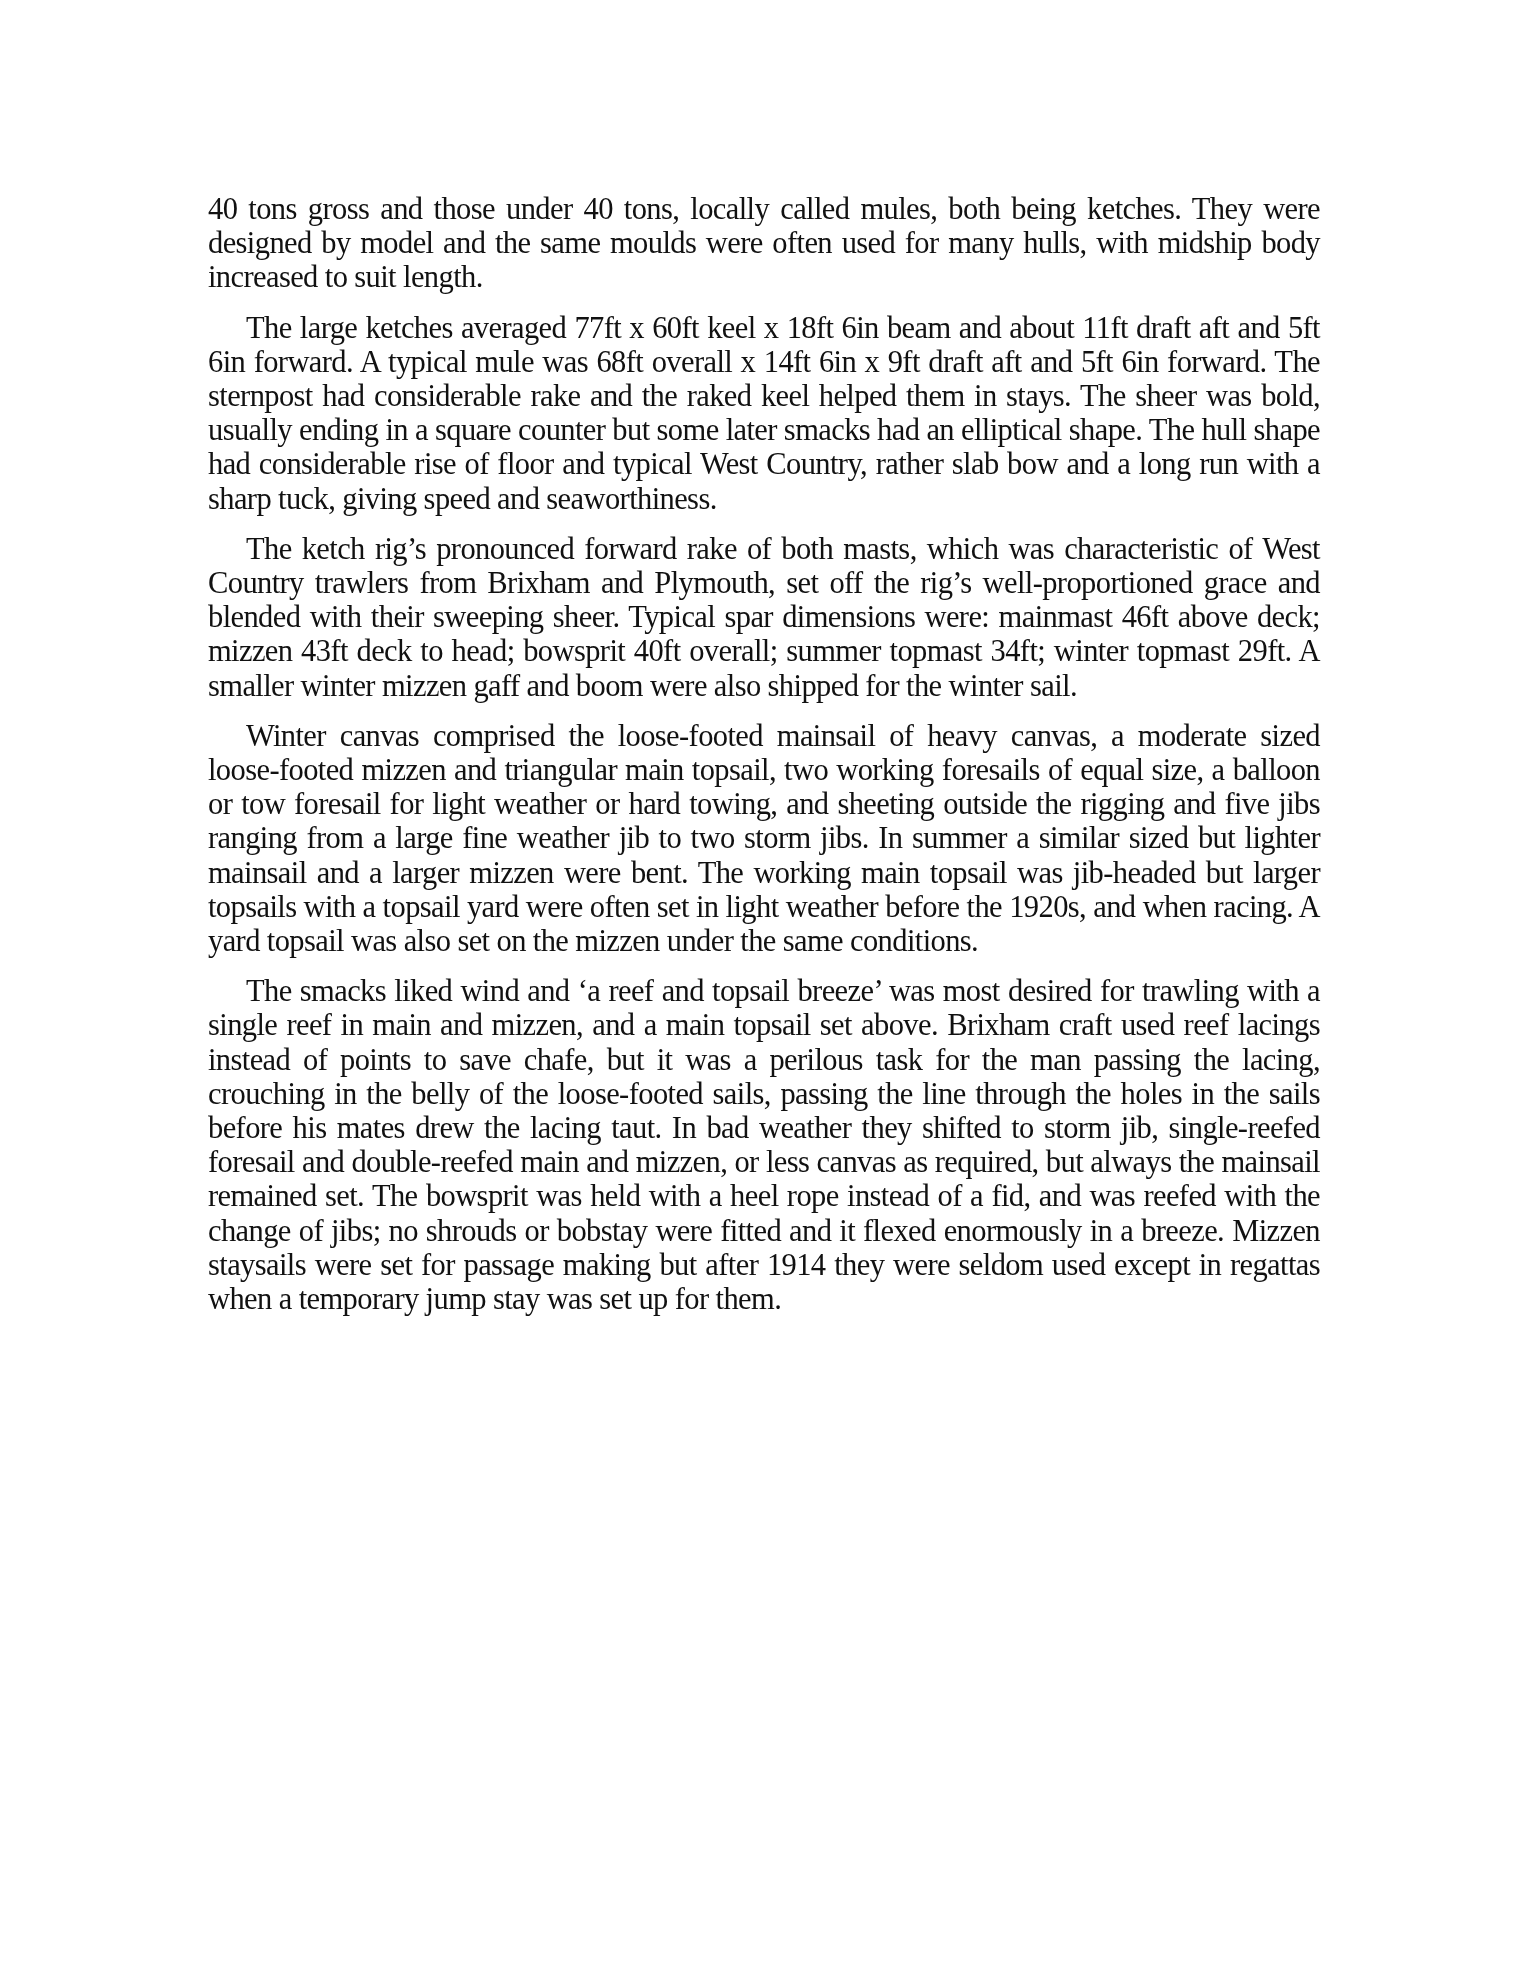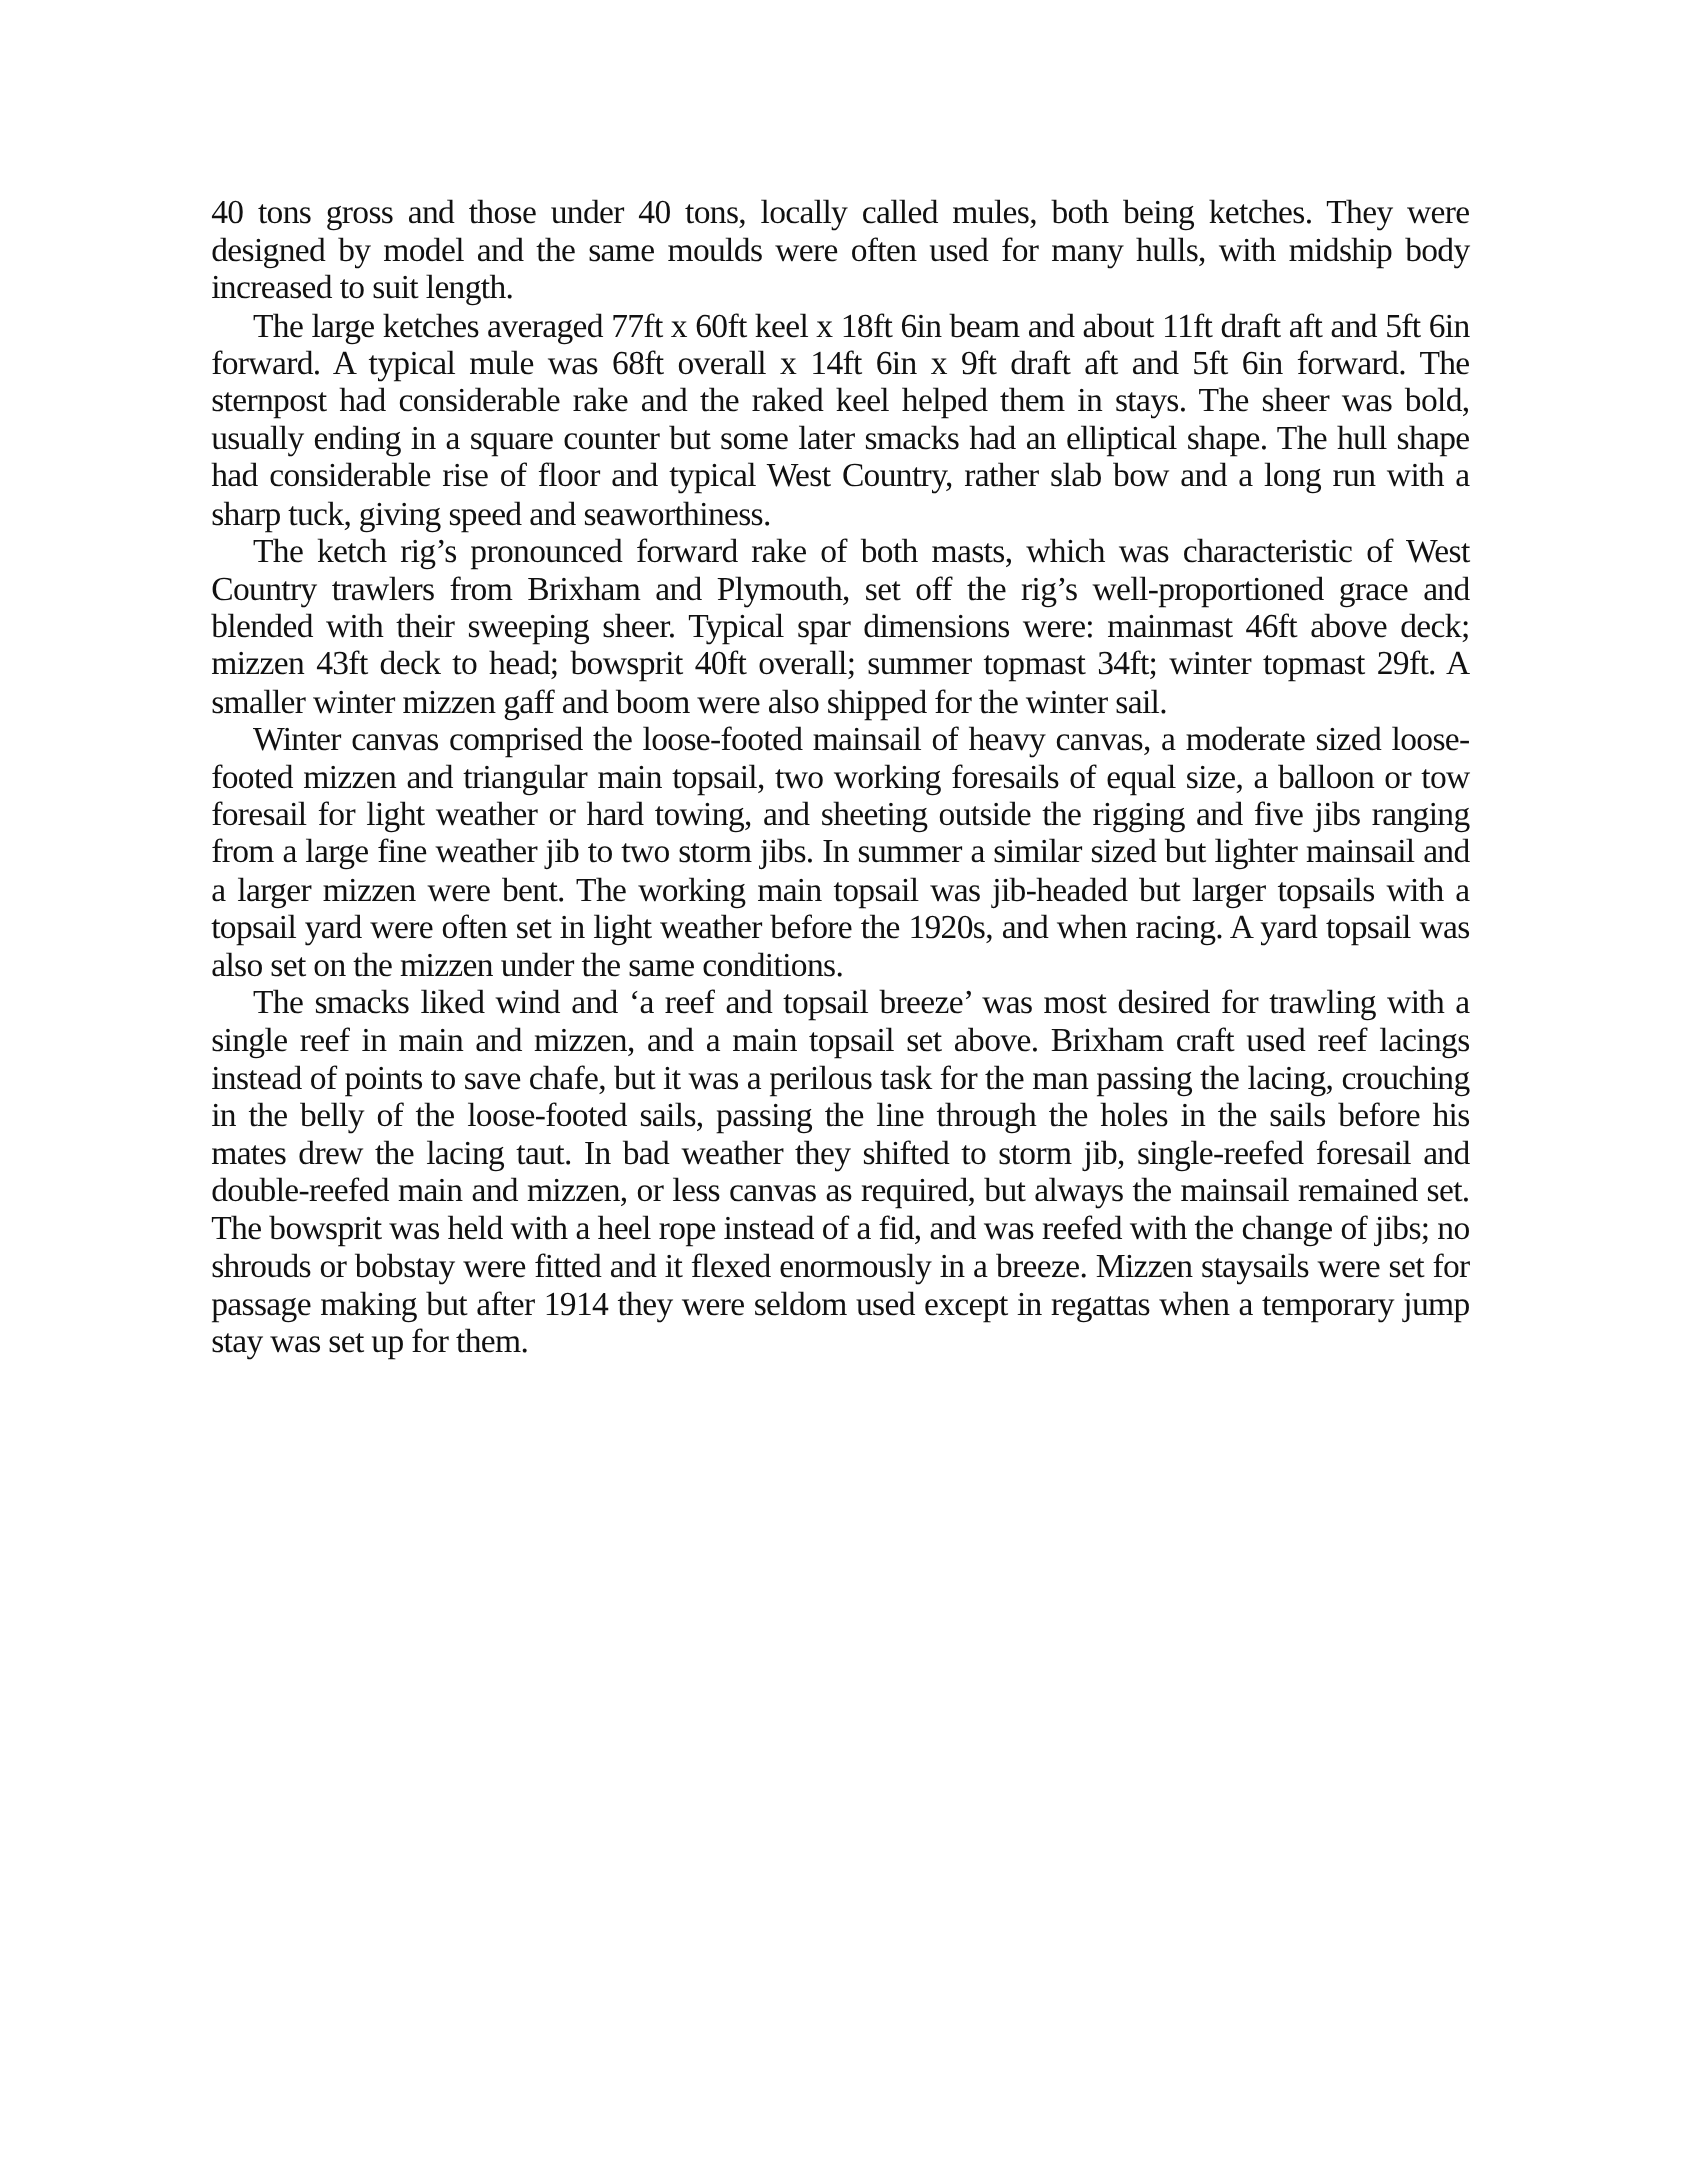--- a/index.html
+++ b/index.html
@@ -20,21 +20,21 @@
       width: 1144px;
       font-family: "Liberation Serif", serif;
       font-size: 30.5px;
       line-height: 34.2px;
       color: #111111;
       text-align: justify;
       letter-spacing: -0.6px;
       word-spacing: 0px;
     }
     .para {
-      margin: 0;
+      margin: 16px;
       padding: 0;
       text-indent: 38px;
       hyphens: manual;
     }
     .para.continued {
       text-indent: 0;
     }
   </style>
 </head>
 <body>

